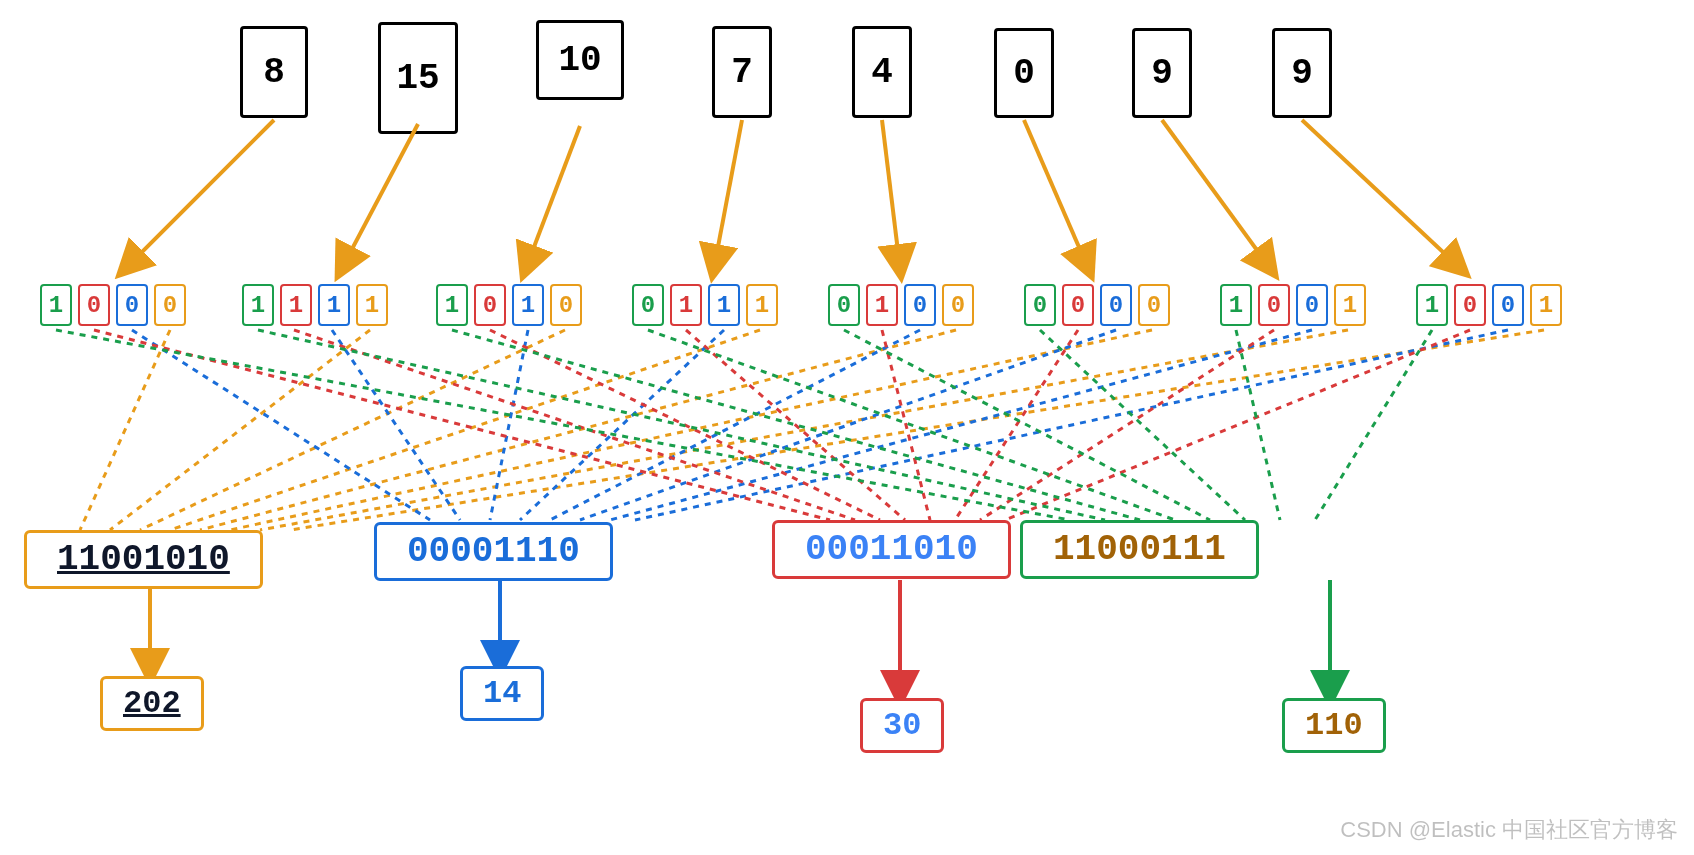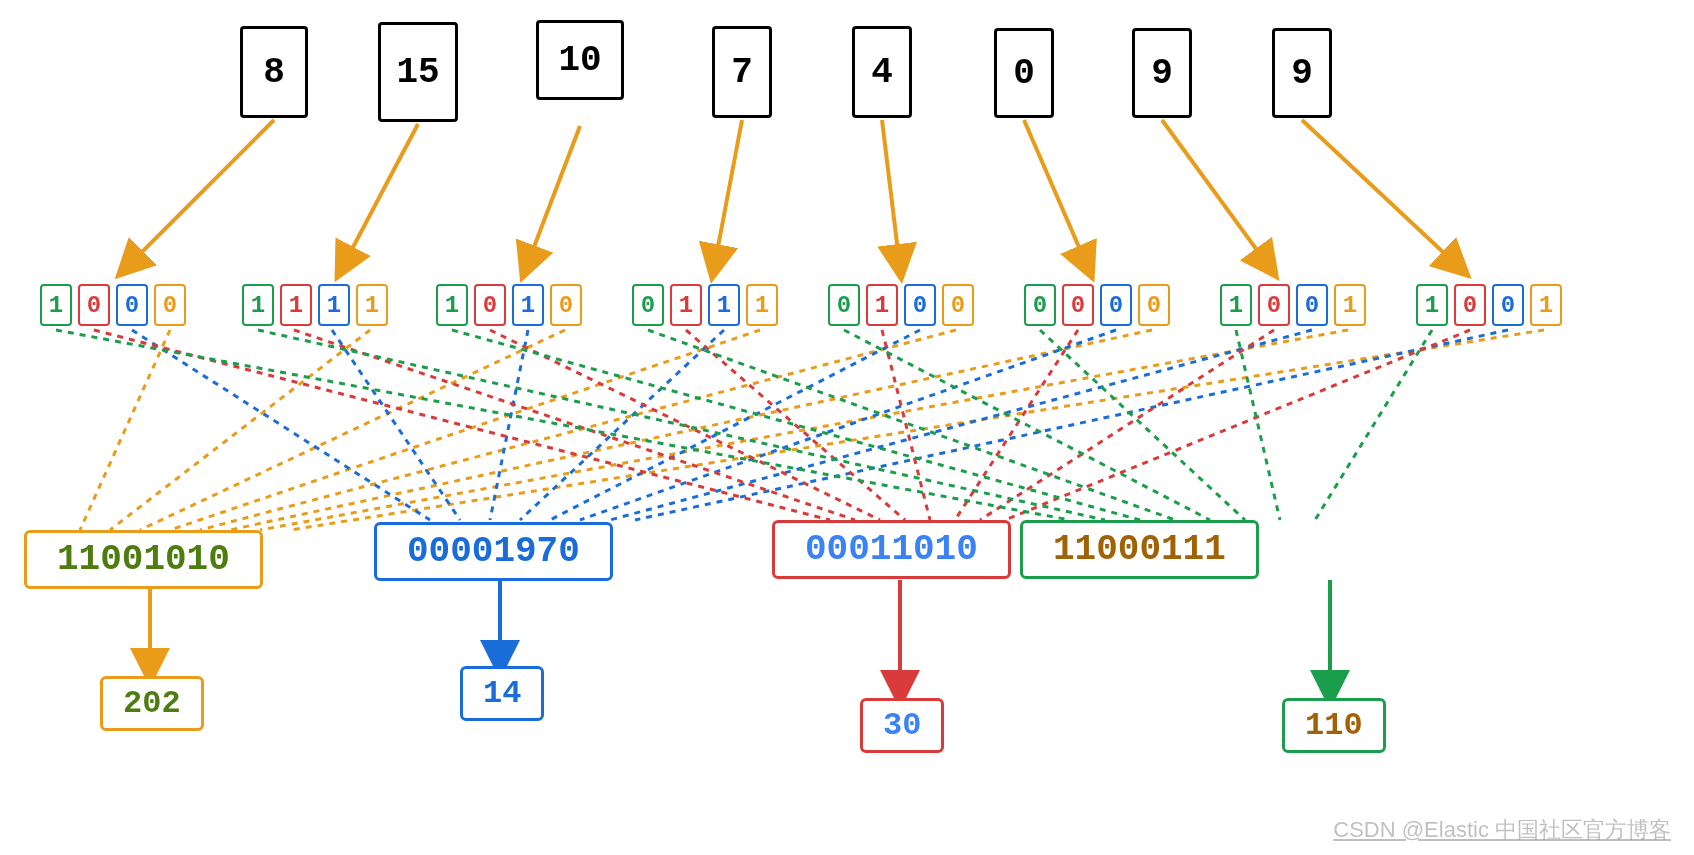--- a/index.html
+++ b/index.html
@@ -43,39 +43,38 @@
     }
     .final-box {
       position: absolute;
       border: 3px solid;
       border-radius: 6px;
       display: flex; align-items: center; justify-content: center;
       font-size: 32px; font-weight: bold;
       padding: 6px 20px;
       background: white;
     }
-    .orange-c { border-color: #e89c1a; color: #4d7c0f; }
+    .orange-c { border-color: #e89c1a; color: #0f172a; text-decoration: underline; }
     .blue-c { border-color: #1a6dd9; color: #1a6dd9; }
     .red-c { border-color: #d93a3a; color: #3b82f6; }
     .green-c { border-color: #1a9e4c; color: #a16207; }
     svg.layer { position: absolute; top: 0; left: 0; width: 1694px; height: 855px; pointer-events: none; }
     .watermark {
-      position: absolute; bottom: 10px; right: 23px;
+      position: absolute; bottom: 10px; right: 16px;
       color: rgba(0,0,0,0.25); font-size: 22px;
       font-family: sans-serif;
-      text-decoration: underline;
     }
   </style>
 </head>
 <body>
 
 <div class="decimal-box" style="left:240px;top:26px;width:68px;height:92px">
     <span>8</span>
   </div>
-<div class="decimal-box" style="left:378px;top:22px;width:80px;height:100px">
+<div class="decimal-box" style="left:378px;top:22px;width:80px;height:112px">
     <span>15</span>
   </div>
 <div class="decimal-box" style="left:536px;top:20px;width:88px;height:80px">
     <span>10</span>
   </div>
 <div class="decimal-box" style="left:712px;top:26px;width:60px;height:92px">
     <span>7</span>
   </div>
 <div class="decimal-box" style="left:852px;top:26px;width:60px;height:92px">
     <span>4</span>
@@ -193,21 +192,21 @@
     <line x1="1040" y1="330" x2="1245" y2="520" stroke="#1a9e4c"></line>
     <line x1="1236" y1="330" x2="1280" y2="520" stroke="#1a9e4c"></line>
     <line x1="1432" y1="330" x2="1315" y2="520" stroke="#1a9e4c"></line>
   </g>
 </svg>
 
 <div class="result-box orange-c" style="left:24px;top:530px">
     <span>11001010</span>
   </div>
 <div class="result-box blue-c" style="left:374px;top:522px">
-    <span>00001970</span>
+    <span>00001110</span>
   </div>
 <div class="result-box red-c" style="left:772px;top:520px">
     <span>00011010</span>
   </div>
 <div class="result-box green-c" style="left:1020px;top:520px">
     <span>11000111</span>
   </div>
 
 <svg class="layer">
   <defs>

